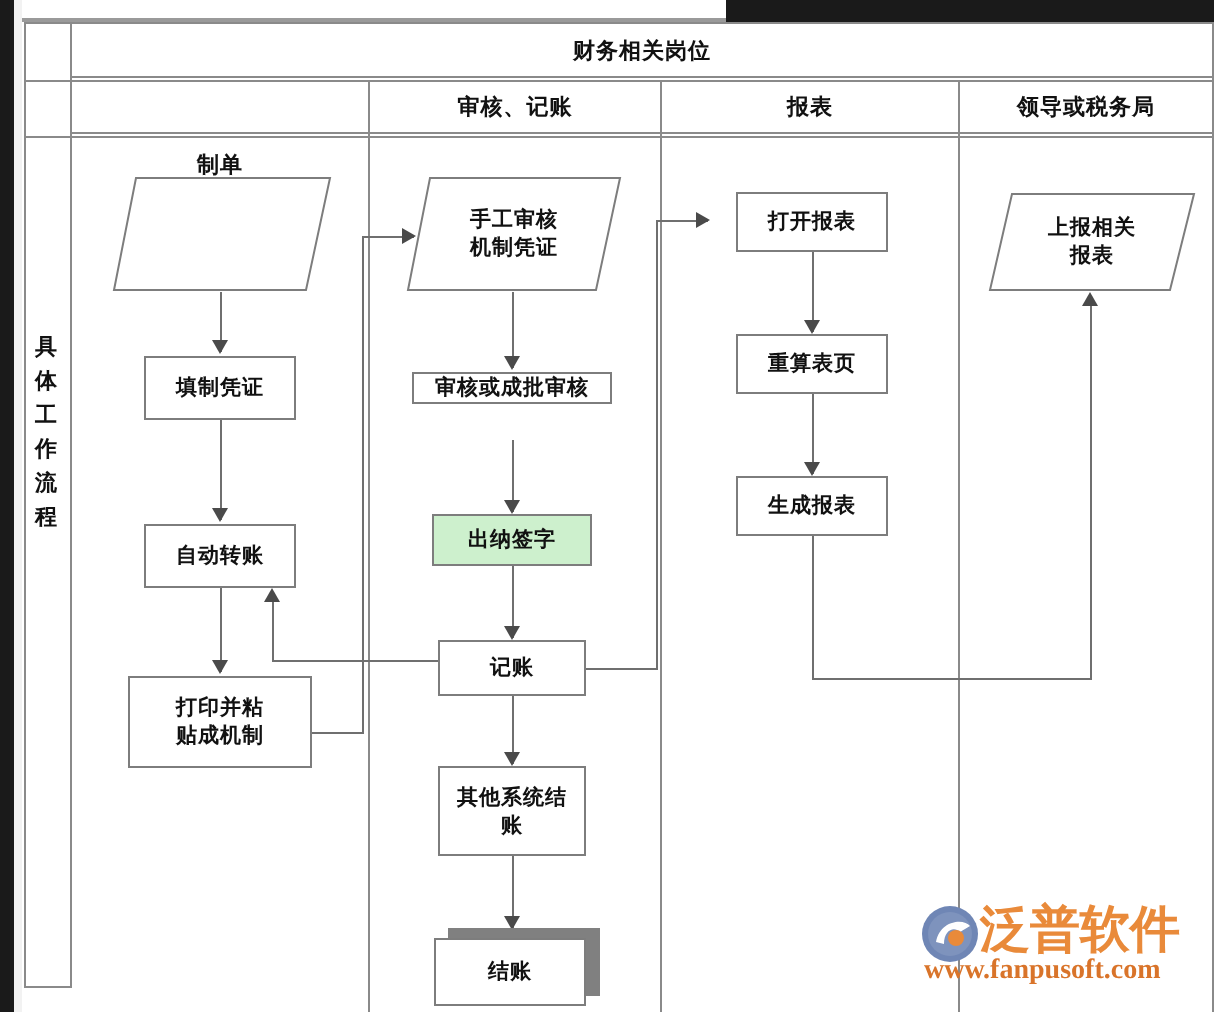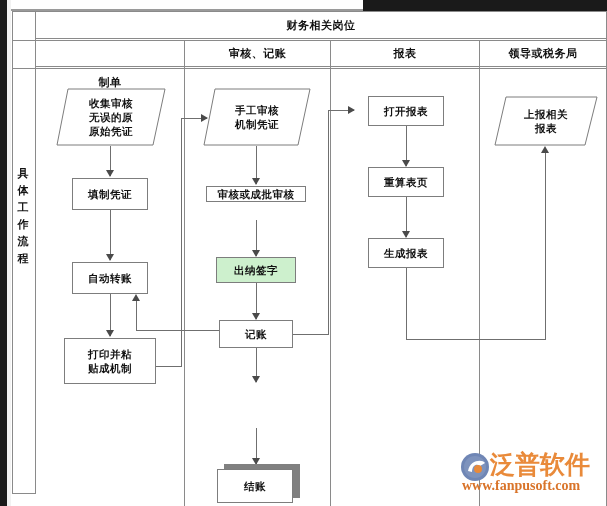--- a/index.html
+++ b/index.html
@@ -122,25 +122,20 @@
     <span>工</span>
     <span>作</span>
     <span>流</span>
     <span>程</span>
   </div>
 
   <div class="trap" style="left:56px;top:88px;width:110px;height:58px;">
     <svg width="110" height="58" viewBox="0 0 110 58">
         <polygon points="12,1 109,1 97,57 1,57" fill="#ffffff" stroke="#7d7d7d" stroke-width="1"></polygon>
       </svg>
-    <div class="tlabel">
-      <div>收集审核</div>
-      <div>无误的原</div>
-      <div>原始凭证</div>
-    </div>
   </div>
 
   <div class="conn conn-v" style="left:110px;top:146px;height:30px;"></div>
   <div class="arrow-d" style="left:106px;top:170px;"></div>
 
   <div class="node" style="left:72px;top:178px;width:76px;height:32px;">
     <span>填制凭证</span>
   </div>
 
   <div class="conn conn-v" style="left:110px;top:210px;height:50px;"></div>
@@ -194,20 +189,24 @@
   <div class="conn conn-v" style="left:256px;top:283px;height:36px;"></div>
   <div class="arrow-d" style="left:252px;top:313px;"></div>
 
   <div class="node" style="left:219px;top:320px;width:74px;height:28px;">
     <span>记账</span>
   </div>
 
   <div class="conn conn-v" style="left:256px;top:348px;height:34px;"></div>
   <div class="arrow-d" style="left:252px;top:376px;"></div>
 
+  <div class="node" style="left:219px;top:383px;width:74px;height:45px;flex-direction:column;">
+    <div>其他系统结</div>
+    <div>账</div>
+  </div>
 
   <div class="conn conn-v" style="left:256px;top:428px;height:38px;"></div>
   <div class="arrow-d" style="left:252px;top:458px;"></div>
 
   <div class="node-shadow" style="left:224px;top:464px;width:76px;height:34px;"></div>
   <div class="node" style="left:217px;top:469px;width:76px;height:34px;">
     <span>结账</span>
   </div>
 
   <div class="conn conn-h" style="left:293px;top:334px;width:36px;"></div>

